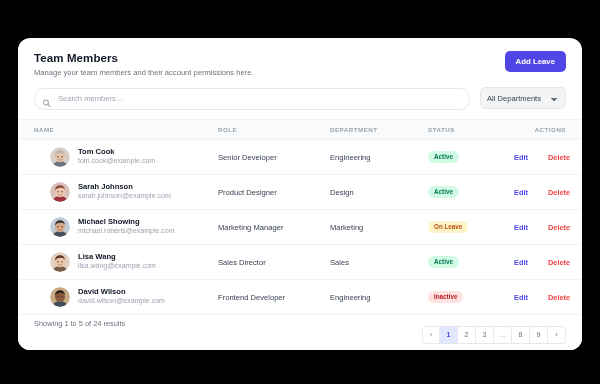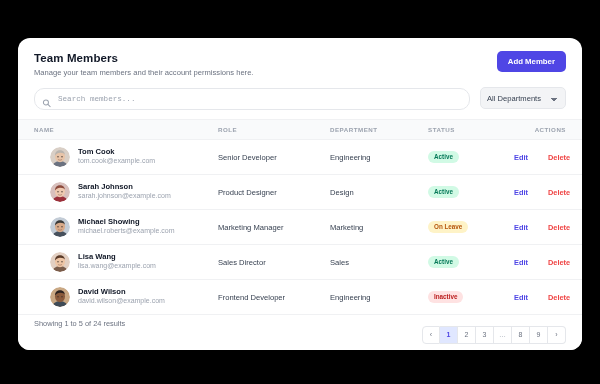--- a/index.html
+++ b/index.html
@@ -66,21 +66,21 @@
     height: 22px;
   }
   .search-input {
     width: 100%; height: 22px;
     border: 1px solid #e5e7eb;
     border-radius: 10px;
     background: #ffffff;
     font-size: 7.6px;
     color: #9ca3af;
     padding: 0 8px 0 23px;
-    font-family: Liberation Mono, monospace;
+    font-family: Liberation Sans, sans-serif;
     outline: none;
   }
   .search-input::placeholder { color: #9ca3af; }
   .search-icon {
     position: absolute;
     left: 8px; top: 50%;
     transform: translateY(-50%);
     width: 9px; height: 9px;
     pointer-events: none;
   }
@@ -194,21 +194,21 @@
 </style>
 </head>
 <body>
 
 <div class="page">
   <div class="card">
 
     <div class="card-header">
       <div class="title">Team Members</div>
       <div class="subtitle">Manage your team members and their account permissions here.</div>
-      <button class="add-member-btn">Add Member</button>
+      <button class="add-member-btn">Add Leave</button>
     </div>
 
     <div class="toolbar">
       <div class="search-wrap">
         <span class="search-icon">
           <svg viewBox="0 0 16 16" width="9" height="9" fill="none" stroke="#9ca3af" stroke-width="1.8">
             <circle cx="7" cy="7" r="4.5"></circle>
             <line x1="10.5" y1="10.5" x2="14.5" y2="14.5" stroke-linecap="round"></line>
           </svg>
         </span>

